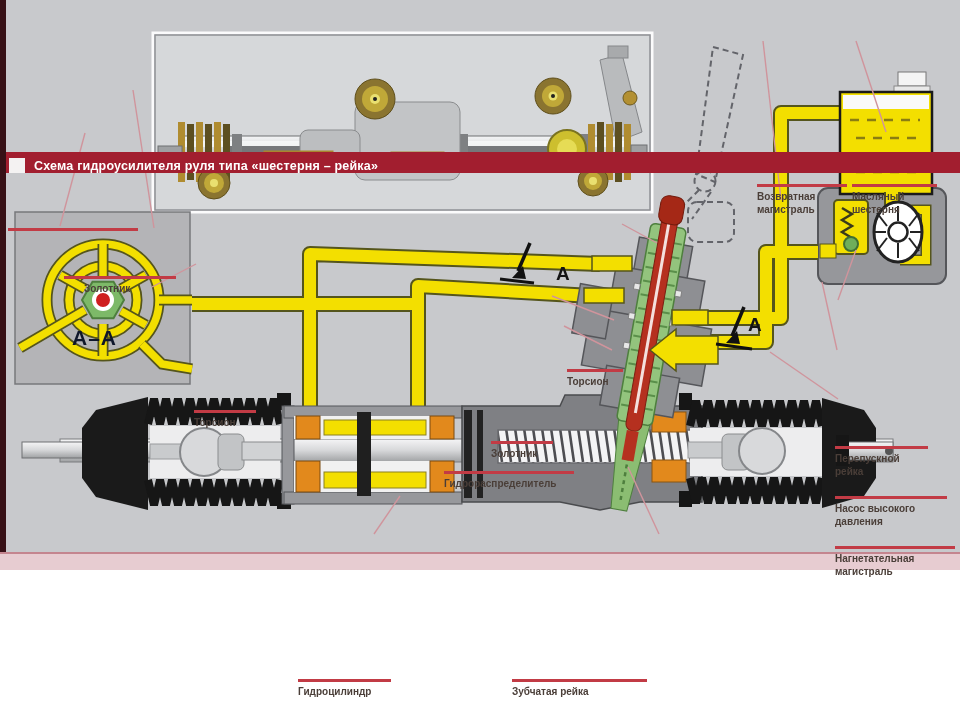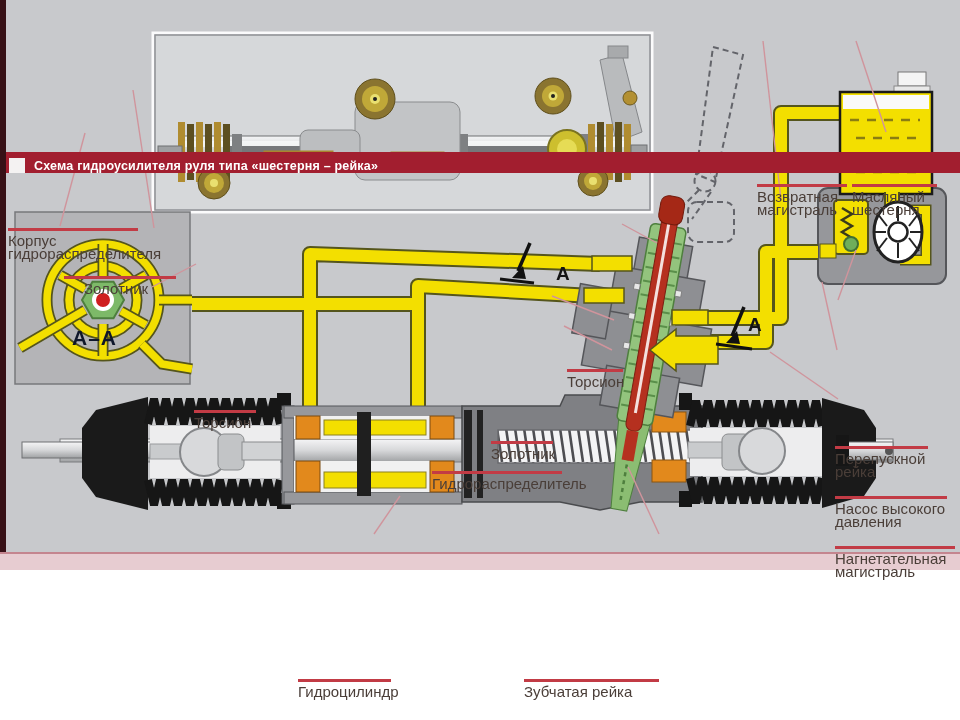--- a/index.html
+++ b/index.html
@@ -9,21 +9,21 @@
   .title-block{position:absolute;left:0;top:14px;width:960px;text-align:center;
                font-family:"Liberation Serif",serif;font-weight:700;color:#0d0d0d;}
   .title-block .tline{font-size:27px;line-height:42px;}
   
   .diagram-header{position:absolute;left:6px;top:152px;width:954px;height:21px;
                   background:#a21e2f;display:flex;align-items:flex-end;}
   .diagram-header .sq{width:16px;height:15px;background:#f4f2f2;margin-left:3px;flex:0 0 auto;}
   .diagram-header .htxt{color:#ffffff;font-size:12.5px;font-weight:700;margin-left:9px;
                         letter-spacing:.2px;white-space:nowrap;}
   
-  .lbl{position:absolute;color:#4a3e38;font-size:15px;font-weight:400;line-height:13px;}
+  .lbl{position:absolute;color:#4a3e38;font-size:10px;font-weight:700;line-height:13px;}
   .lbl .bar{height:3px;background:#c23b45;margin-bottom:3px;}
   .aa{position:absolute;left:72px;top:326px;font-size:21px;font-weight:700;color:#0f172a;
       letter-spacing:1px;}
   svg{position:absolute;left:0;top:0;}
   
   .po{fill:none;stroke:#55551c;stroke-width:16;stroke-linejoin:round;}
   .pf{fill:none;stroke:#f3df00;stroke-width:12;stroke-linejoin:round;}
   .wo{fill:none;stroke:#55551c;stroke-width:11;}
   .wf{fill:none;stroke:#f3df00;stroke-width:7.5;}
   .leader{stroke:#d0949c;stroke-width:1.4;}
@@ -353,21 +353,20 @@
     <line x1="0" y1="703" x2="960" y2="703" stroke="#c4858f" stroke-width="2"></line>
   </svg>
 
   <div class="diagram-header">
     <span class="sq"></span>
     <span class="htxt">Схема гидроусилителя руля типа «шестерня – рейка»</span>
   </div>
 
   <div class="lbl" style="left:8px;top:228px;width:140px">
     <div class="bar" style="width:130px"></div>
-    <span>Корпус гидрораспределителя</span>
   </div>
   <div class="lbl" style="left:64px;top:276px;width:112px">
     <div class="bar" style="width:112px"></div>
     <span style="display:block;padding-left:20px">Золотник</span>
   </div>
   <div class="aa">А–А</div>
   <div class="lbl" style="left:194px;top:410px;width:64px">
     <div class="bar" style="width:62px"></div>
     <span>Торсион</span>
   </div>
@@ -380,38 +379,38 @@
     <span>Масляный шестерня</span>
   </div>
   <div class="lbl" style="left:567px;top:369px;width:58px">
     <div class="bar" style="width:56px"></div>
     <span>Торсион</span>
   </div>
   <div class="lbl" style="left:491px;top:441px;width:64px">
     <div class="bar" style="width:62px"></div>
     <span>Золотник</span>
   </div>
-  <div class="lbl" style="left:432px;top:471px;width:135px">
+  <div class="lbl" style="left:444px;top:471px;width:135px">
     <div class="bar" style="width:130px"></div>
     <span>Гидрораспределитель</span>
   </div>
   <div class="lbl" style="left:835px;top:446px;width:95px">
     <div class="bar" style="width:93px"></div>
     <span>Перепускной рейка</span>
   </div>
   <div class="lbl" style="left:835px;top:496px;width:115px">
     <div class="bar" style="width:112px"></div>
     <span>Насос высокого давления</span>
   </div>
   <div class="lbl" style="left:835px;top:546px;width:122px">
     <div class="bar" style="width:120px"></div>
     <span>Нагнетательная магистраль</span>
   </div>
   <div class="lbl" style="left:298px;top:679px;width:100px">
     <div class="bar" style="width:93px"></div>
     <span>Гидроцилиндр</span>
   </div>
-  <div class="lbl" style="left:524px;top:679px;width:140px">
+  <div class="lbl" style="left:512px;top:679px;width:140px">
     <div class="bar" style="width:135px"></div>
     <span>Зубчатая рейка</span>
   </div>
 
 </div>
 
 </body></html>

